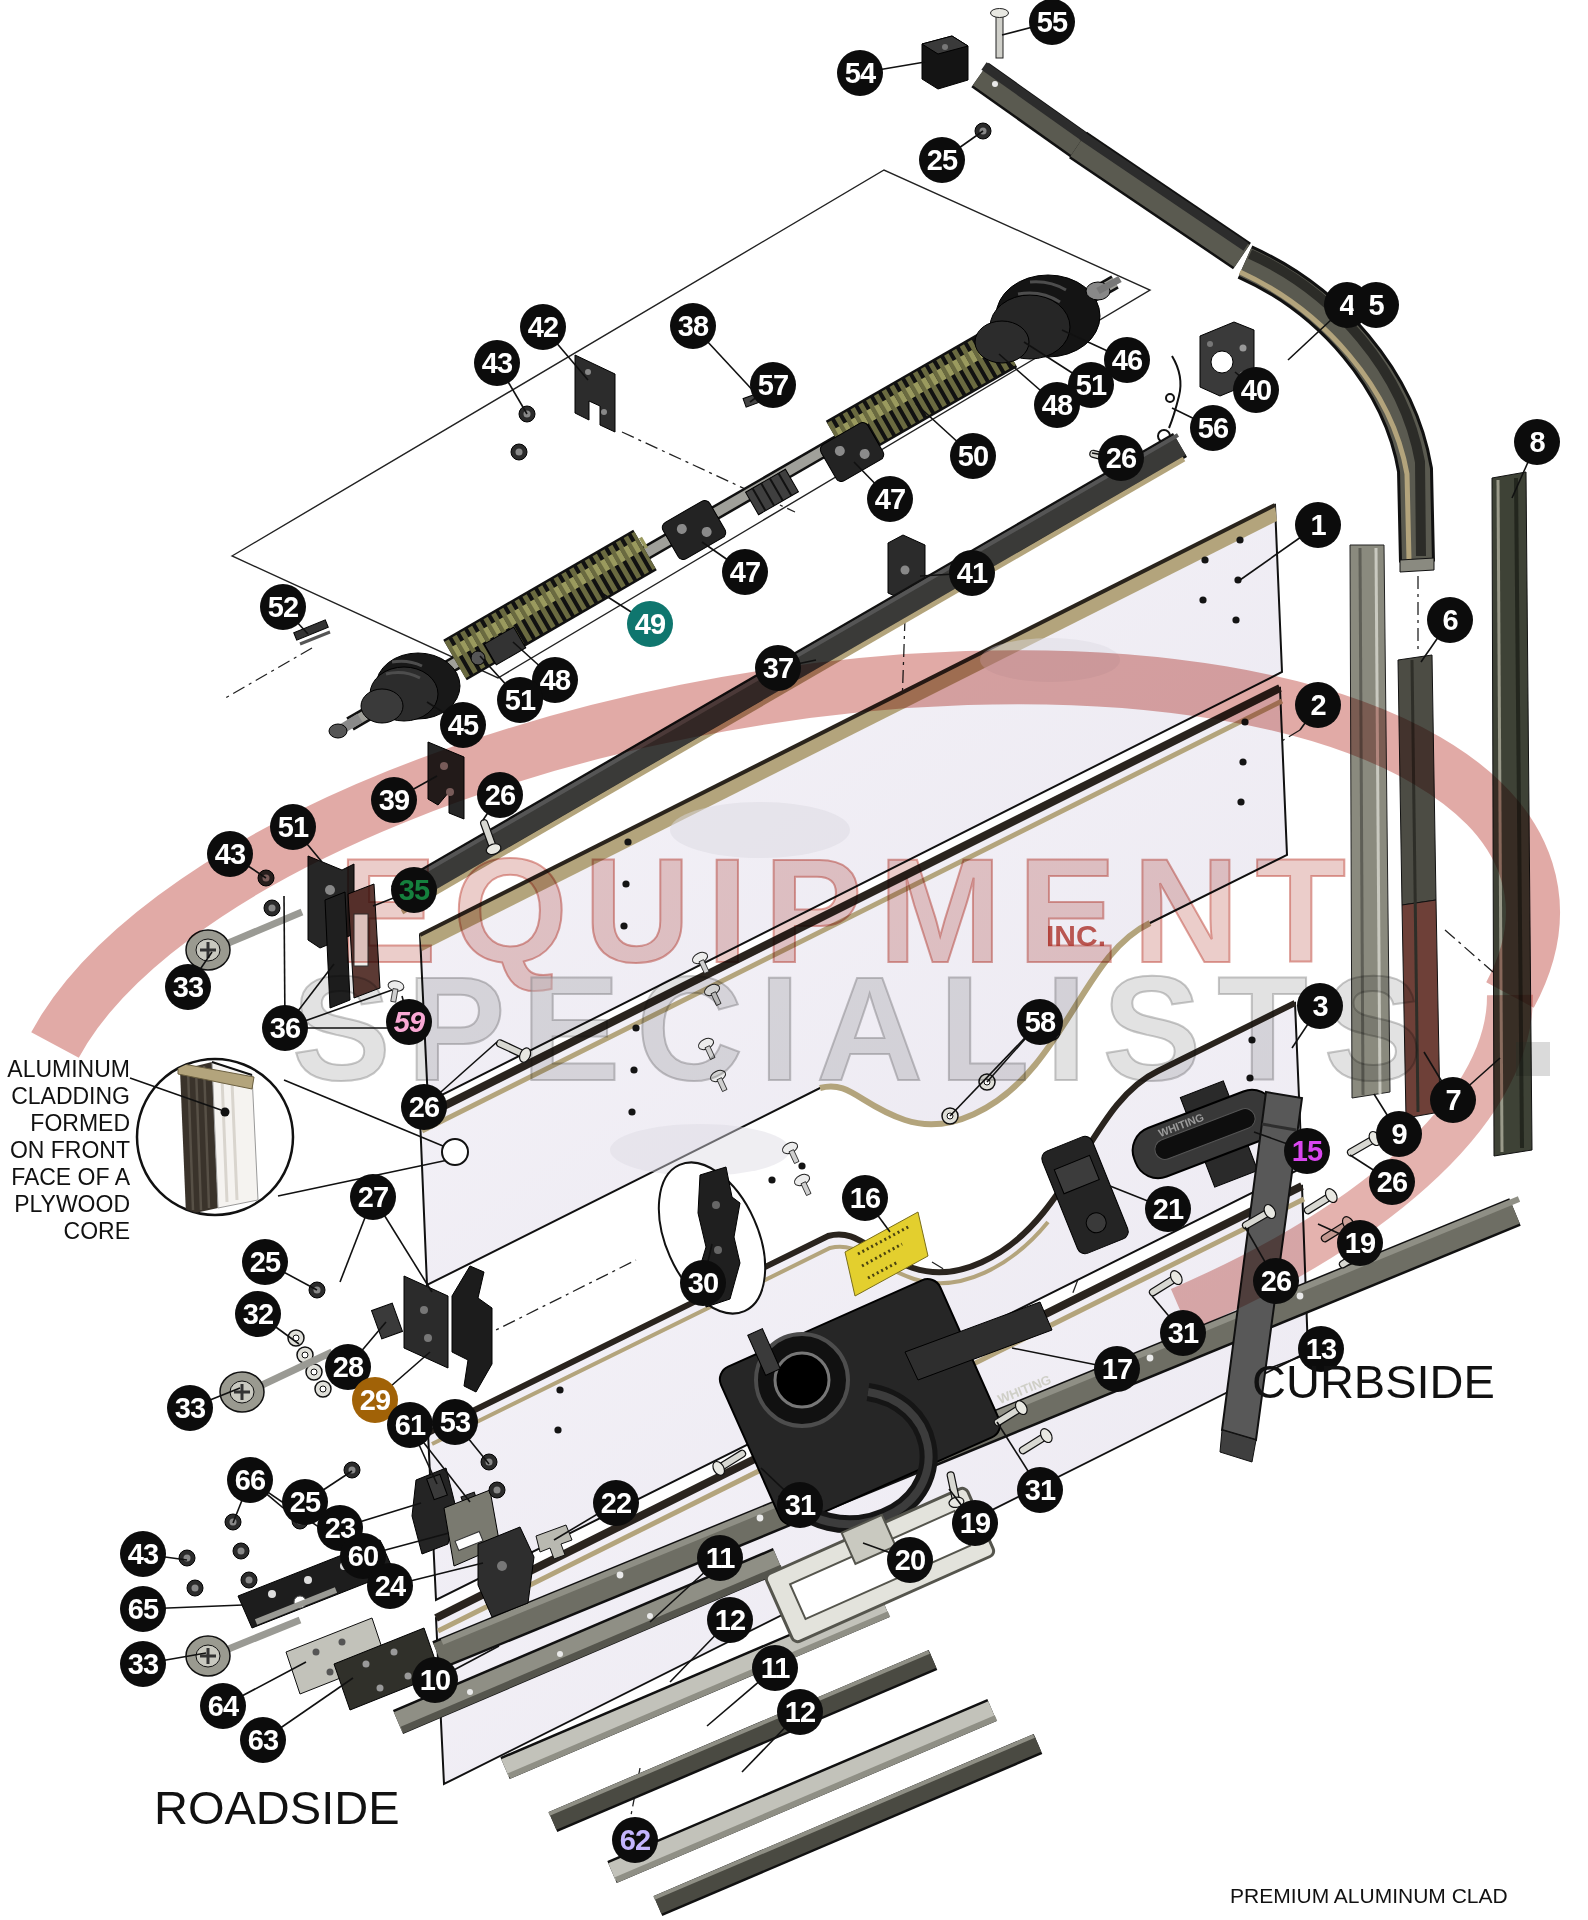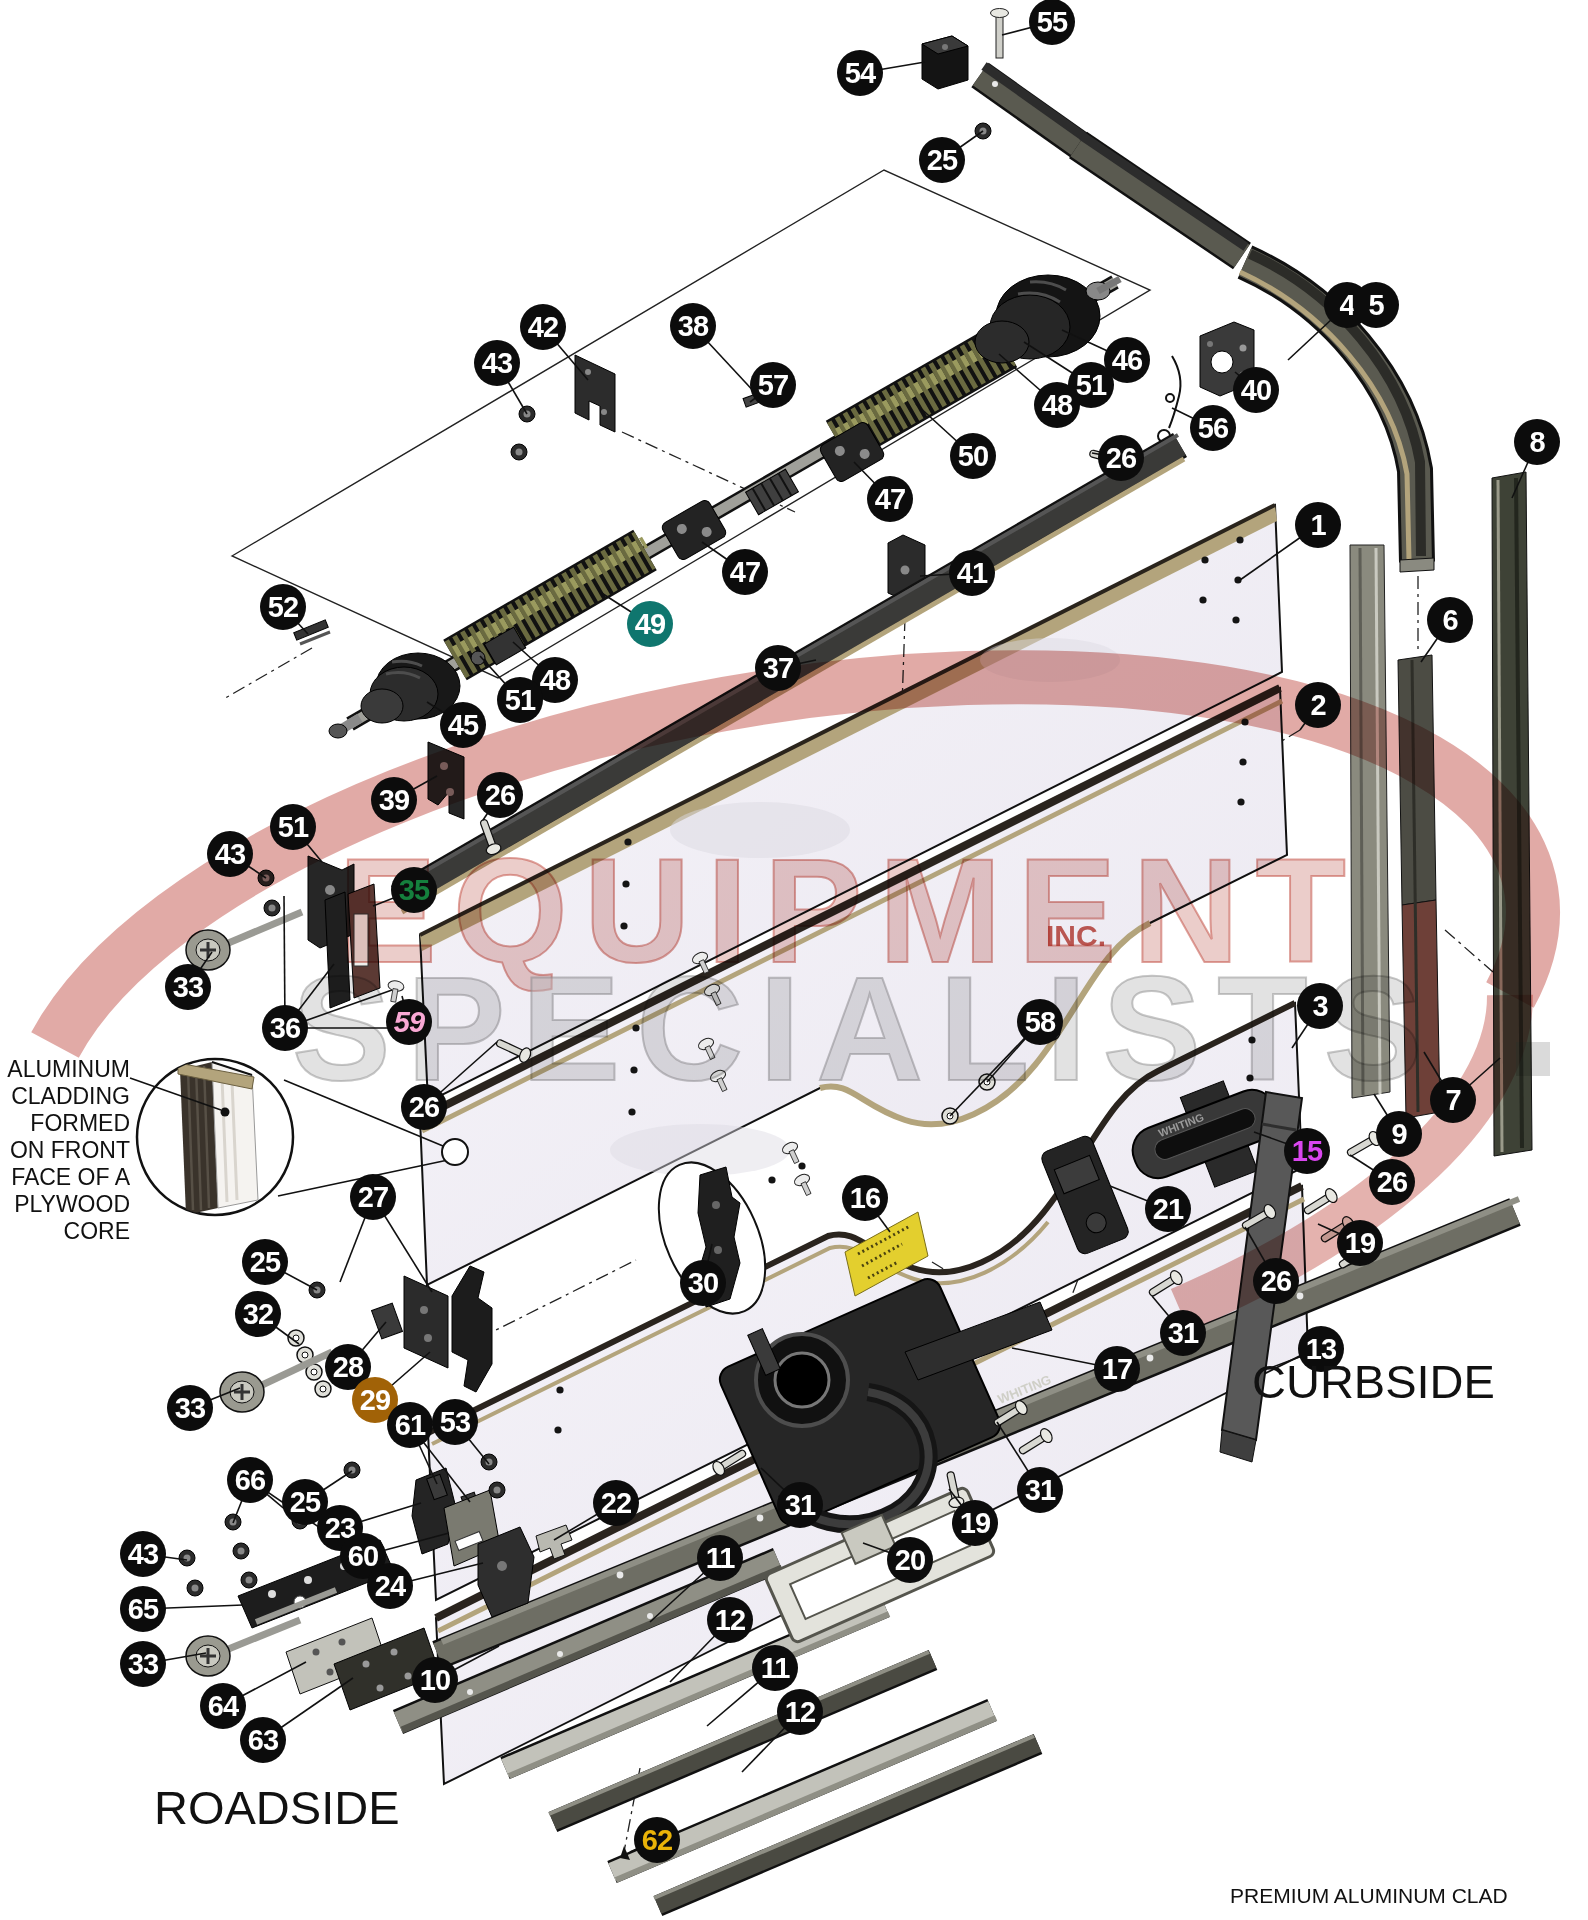--- a/index.html
+++ b/index.html
@@ -663,21 +663,21 @@
       <div class="callout" style="left: 143px; top: 1664px; background: rgb(12, 12, 12); color: rgb(255, 255, 255);">33</div>
       <div class="callout" style="left: 223px; top: 1706px; background: rgb(12, 12, 12); color: rgb(255, 255, 255);">64</div>
       <div class="callout" style="left: 263px; top: 1740px; background: rgb(12, 12, 12); color: rgb(255, 255, 255);">63</div>
       <div class="callout" style="left: 435px; top: 1680px; background: rgb(12, 12, 12); color: rgb(255, 255, 255);">10</div>
       <div class="callout" style="left: 616px; top: 1503px; background: rgb(12, 12, 12); color: rgb(255, 255, 255);">22</div>
       <div class="callout" style="left: 800px; top: 1505px; background: rgb(12, 12, 12); color: rgb(255, 255, 255);">31</div>
       <div class="callout" style="left: 720px; top: 1558px; background: rgb(12, 12, 12); color: rgb(255, 255, 255);">11</div>
       <div class="callout" style="left: 730px; top: 1620px; background: rgb(12, 12, 12); color: rgb(255, 255, 255);">12</div>
       <div class="callout" style="left: 775px; top: 1668px; background: rgb(12, 12, 12); color: rgb(255, 255, 255);">11</div>
       <div class="callout" style="left: 800px; top: 1712px; background: rgb(12, 12, 12); color: rgb(255, 255, 255);">12</div>
-      <div class="callout" style="left: 657px; top: 1840px; background: rgb(12, 12, 12); color: #eab308;">62</div>
+      <div class="callout" style="left: 635px; top: 1840px; background: rgb(12, 12, 12); color: #c4b5fd;">62</div>
       <div class="callout" style="left: 975px; top: 1523px; background: rgb(12, 12, 12); color: rgb(255, 255, 255);">19</div>
       <div class="callout" style="left: 910px; top: 1560px; background: rgb(12, 12, 12); color: rgb(255, 255, 255);">20</div>
       <div class="callout" style="left: 1040px; top: 1490px; background: rgb(12, 12, 12); color: rgb(255, 255, 255);">31</div>
     </div>
 
 <div class="corner-label" id="curbside-label">CURBSIDE</div>
 <div class="corner-label" id="roadside-label">ROADSIDE</div>
 <div class="corner-label" id="premium-label">PREMIUM ALUMINUM CLAD</div>
 <div id="cladding-note">
       <div>ALUMINUM</div>

